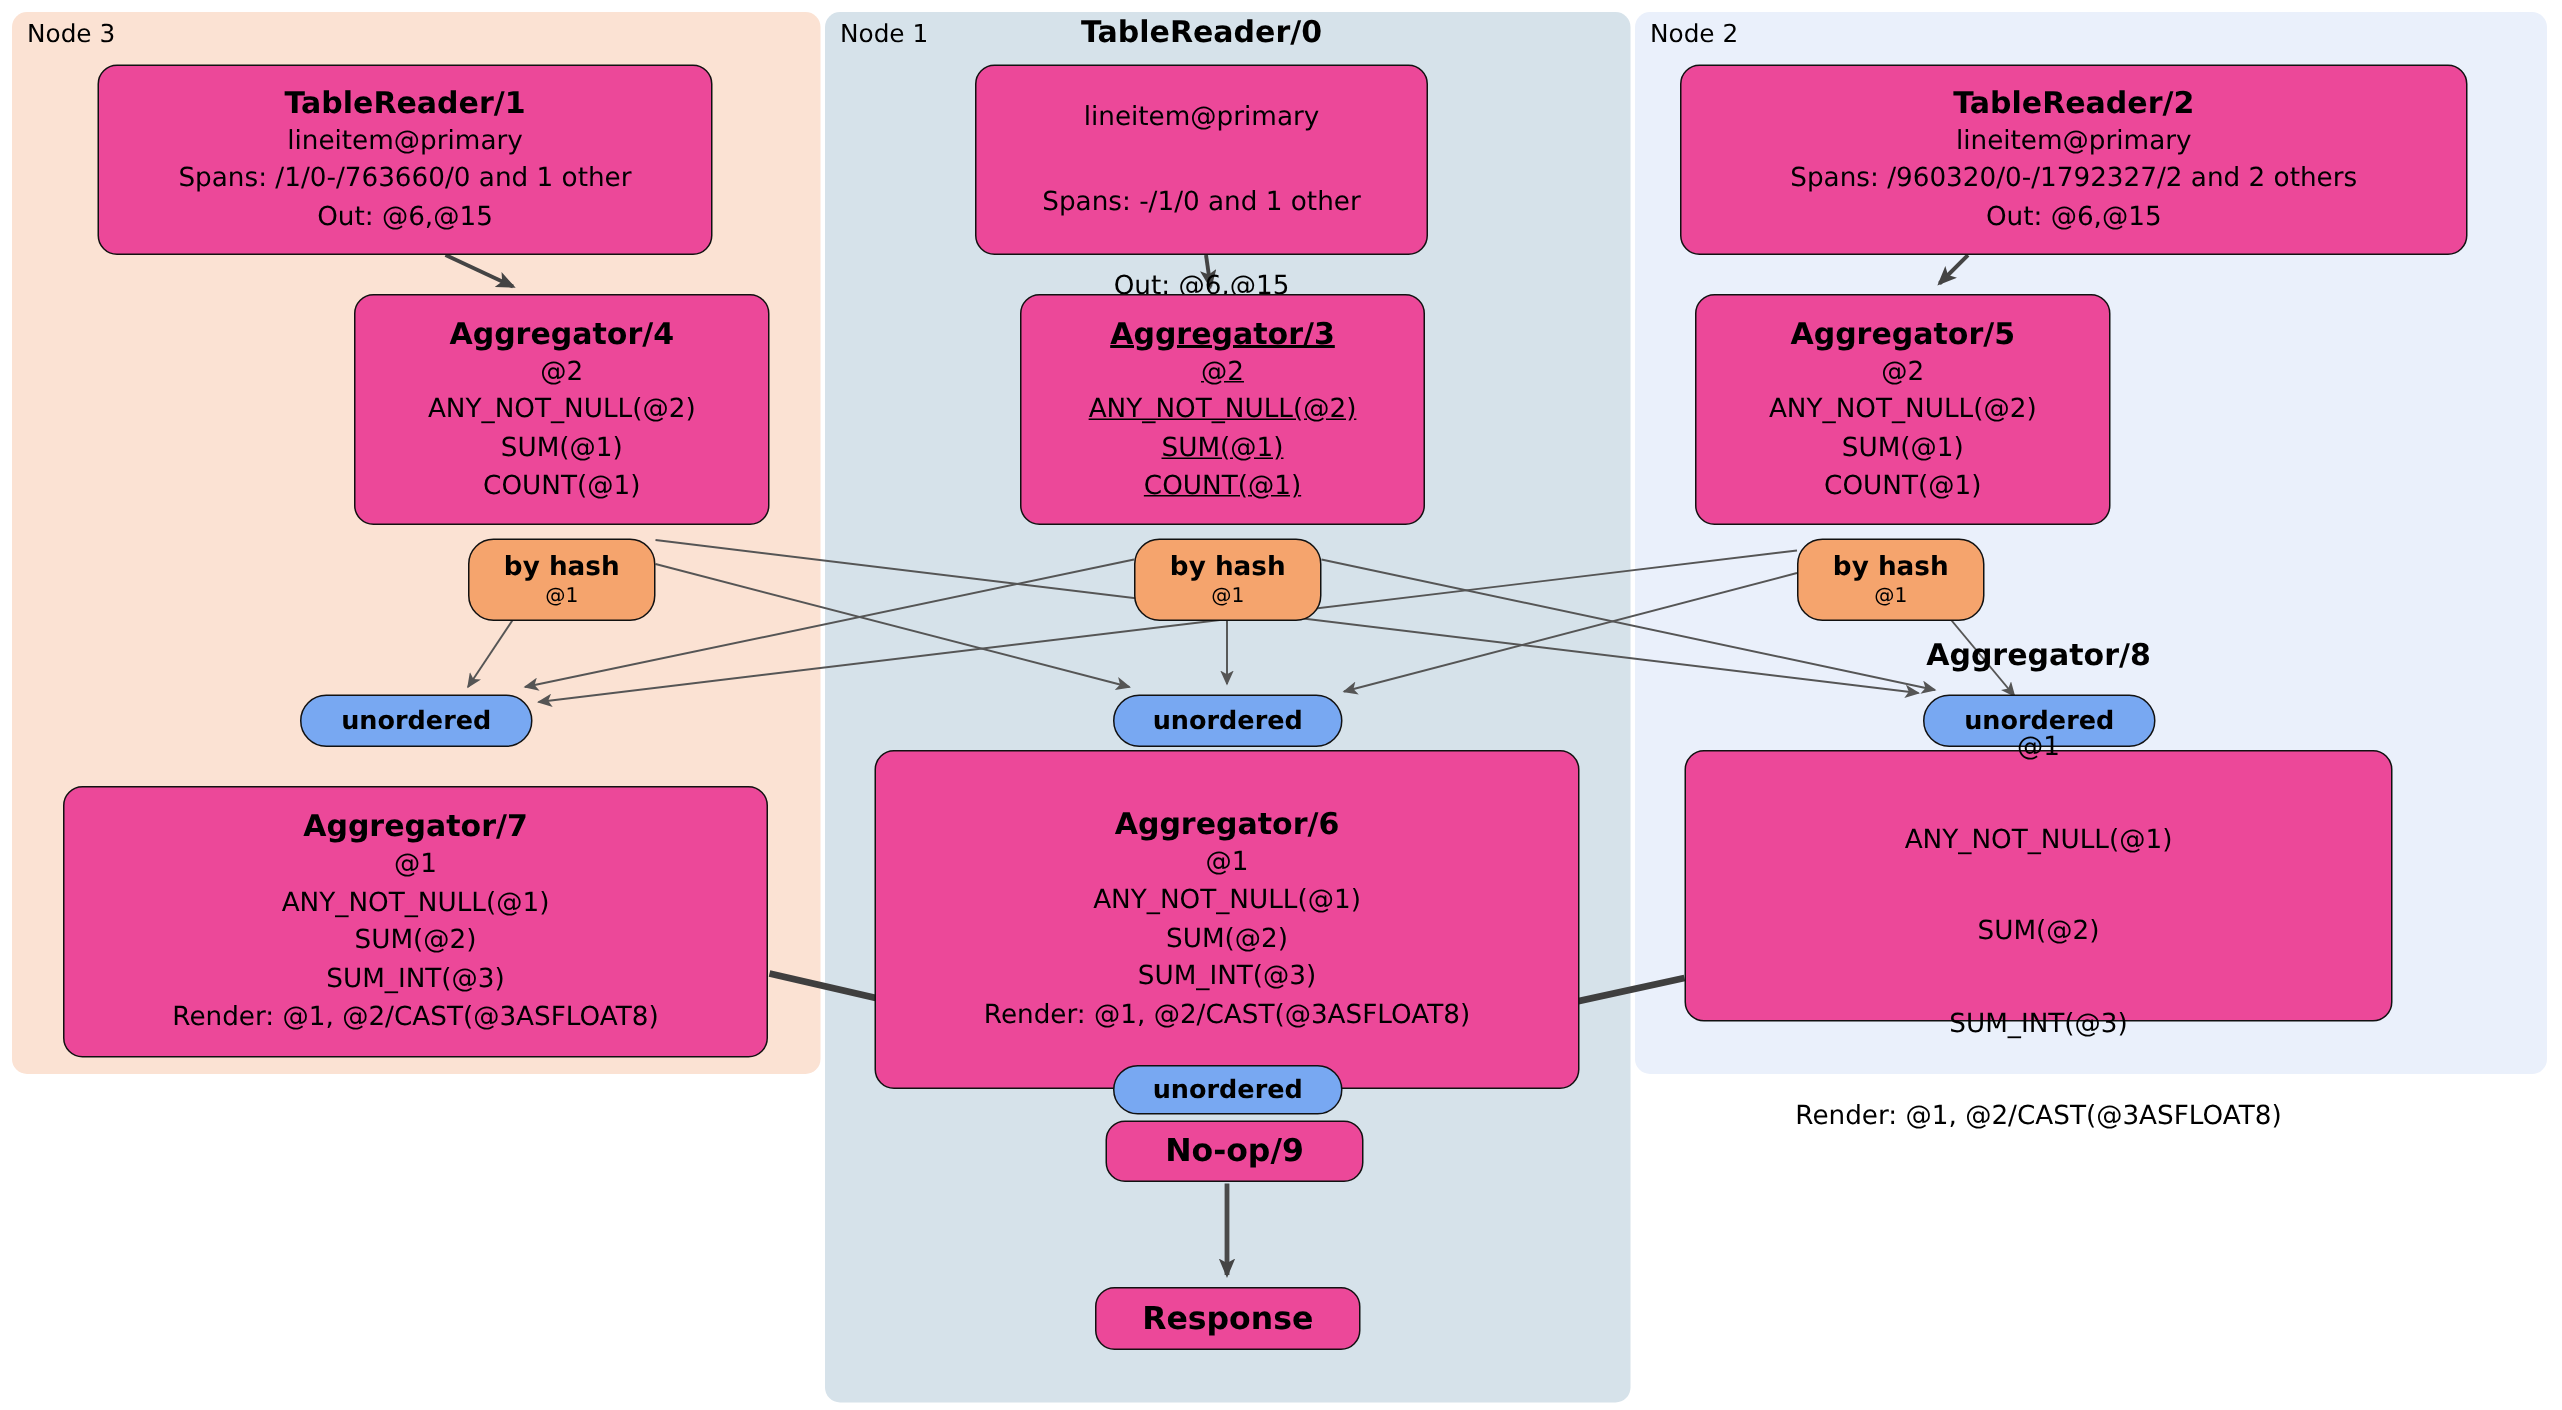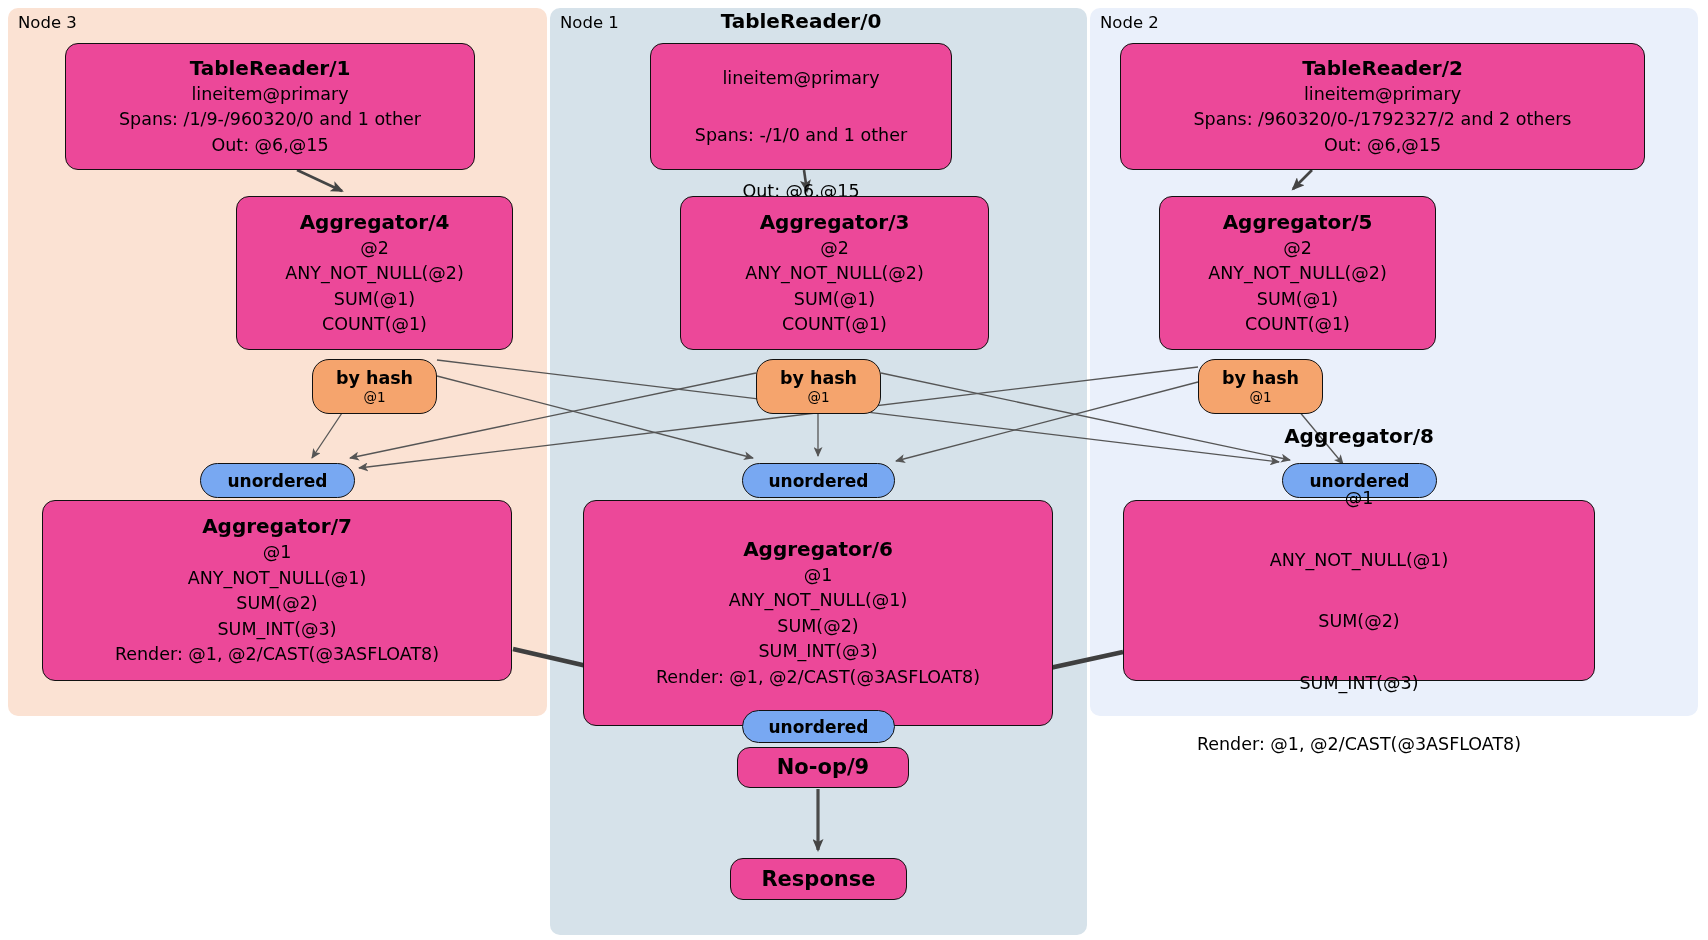--- a/index.html
+++ b/index.html
@@ -74,56 +74,56 @@
     <path d="M513,649 L752,704" stroke="#3f3f3f" stroke-width="4.5" fill="none" marker-end="url(#ah-l)"></path>
     <path d="M818,681 L818,703" stroke="#3f3f3f" stroke-width="4.5" fill="none" marker-end="url(#ah-l)"></path>
     <path d="M1123,652 L885,704" stroke="#3f3f3f" stroke-width="4.5" fill="none" marker-end="url(#ah-l)"></path>
 
     <path d="M818,789 L818,850" stroke="#4a4a4a" stroke-width="3.2" fill="none" marker-end="url(#ah-m)"></path>
   </svg>
 
   <div class="pbox" style="left:65px;top:43px;width:410px;height:127px;">
     <div class="ptitle">TableReader/1</div>
     <div class="pline">lineitem@primary</div>
-    <div class="pline">Spans: /1/9-/960320/0 and 1 other</div>
+    <div class="pline">Spans: /1/0-/763660/0 and 1 other</div>
     <div class="pline">Out: @6,@15</div>
   </div>
 
   <div class="pbox" style="left:236px;top:196px;width:277px;height:154px;">
     <div class="ptitle">Aggregator/4</div>
     <div class="pline">@2</div>
     <div class="pline">ANY_NOT_NULL(@2)</div>
     <div class="pline">SUM(@1)</div>
     <div class="pline">COUNT(@1)</div>
   </div>
 
   <div class="router" style="left:312px;top:343px;width:125px;height:55px;">
     <div class="rtitle">by hash</div>
     <div class="rsub">@1</div>
   </div>
 
   <div class="stream" style="left:200px;top:463px;width:155px;height:35px;">unordered</div>
 
-  <div class="pbox" style="left:42px;top:500px;width:470px;height:181px;">
+  <div class="pbox" style="left:42px;top:524px;width:470px;height:181px;">
     <div class="ptitle">Aggregator/7</div>
     <div class="pline">@1</div>
     <div class="pline">ANY_NOT_NULL(@1)</div>
     <div class="pline">SUM(@2)</div>
     <div class="pline">SUM_INT(@3)</div>
     <div class="pline">Render: @1, @2/CAST(@3ASFLOAT8)</div>
   </div>
 
   <div class="pbox" style="left:650px;top:43px;width:302px;height:127px;gap:31px;">
     <div class="ptitle">TableReader/0</div>
     <div class="pline">lineitem@primary</div>
     <div class="pline">Spans: -/1/0 and 1 other</div>
     <div class="pline">Out: @6,@15</div>
   </div>
 
-  <div class="pbox" style="left:680px;top:196px;width:309px;height:154px;">
+  <div class="pbox" style="left:680px;top:196px;width:270px;height:154px;text-decoration:underline;">
     <div class="ptitle">Aggregator/3</div>
     <div class="pline">@2</div>
     <div class="pline">ANY_NOT_NULL(@2)</div>
     <div class="pline">SUM(@1)</div>
     <div class="pline">COUNT(@1)</div>
   </div>
 
   <div class="router" style="left:756px;top:343px;width:125px;height:55px;">
     <div class="rtitle">by hash</div>
     <div class="rsub">@1</div>
@@ -150,21 +150,21 @@
     <div class="ptitle">Response</div>
   </div>
 
   <div class="pbox" style="left:1120px;top:43px;width:525px;height:127px;">
     <div class="ptitle">TableReader/2</div>
     <div class="pline">lineitem@primary</div>
     <div class="pline">Spans: /960320/0-/1792327/2 and 2 others</div>
     <div class="pline">Out: @6,@15</div>
   </div>
 
-  <div class="pbox" style="left:1159px;top:196px;width:277px;height:154px;">
+  <div class="pbox" style="left:1130px;top:196px;width:277px;height:154px;">
     <div class="ptitle">Aggregator/5</div>
     <div class="pline">@2</div>
     <div class="pline">ANY_NOT_NULL(@2)</div>
     <div class="pline">SUM(@1)</div>
     <div class="pline">COUNT(@1)</div>
   </div>
 
   <div class="router" style="left:1198px;top:343px;width:125px;height:55px;">
     <div class="rtitle">by hash</div>
     <div class="rsub">@1</div>

